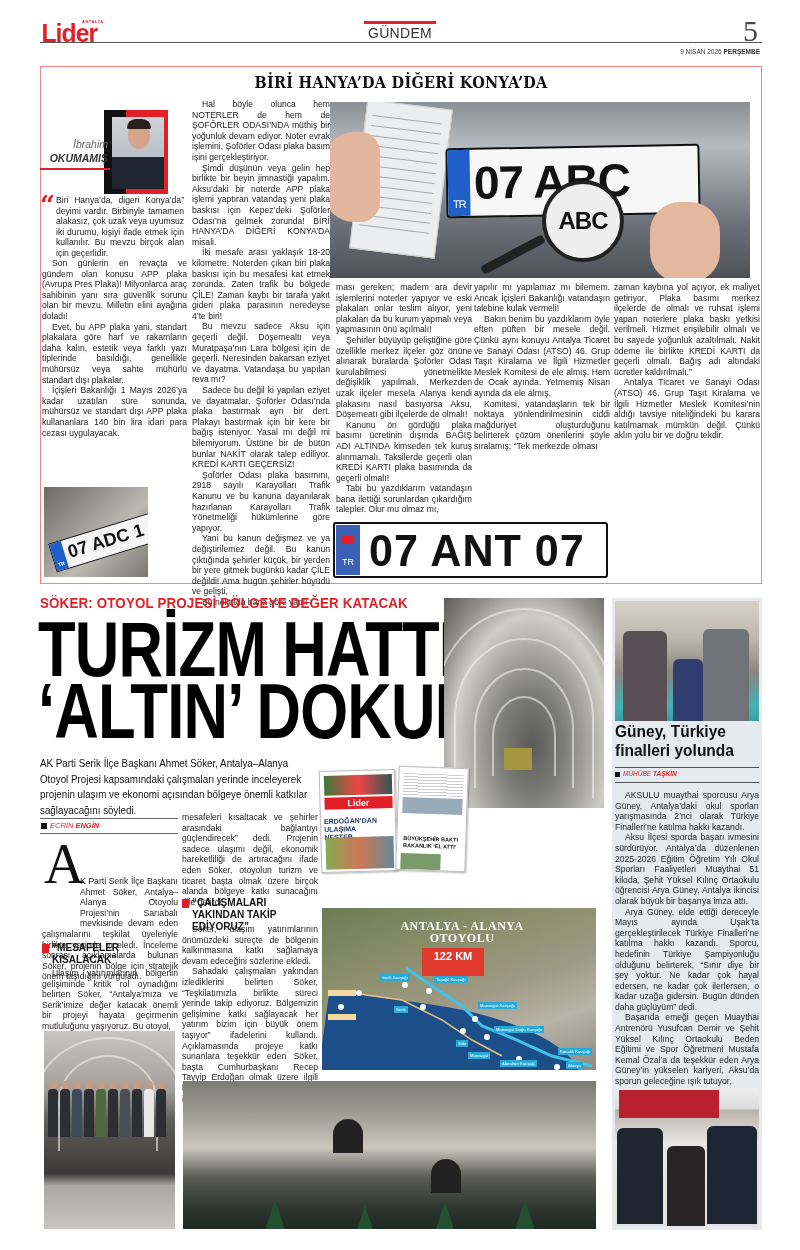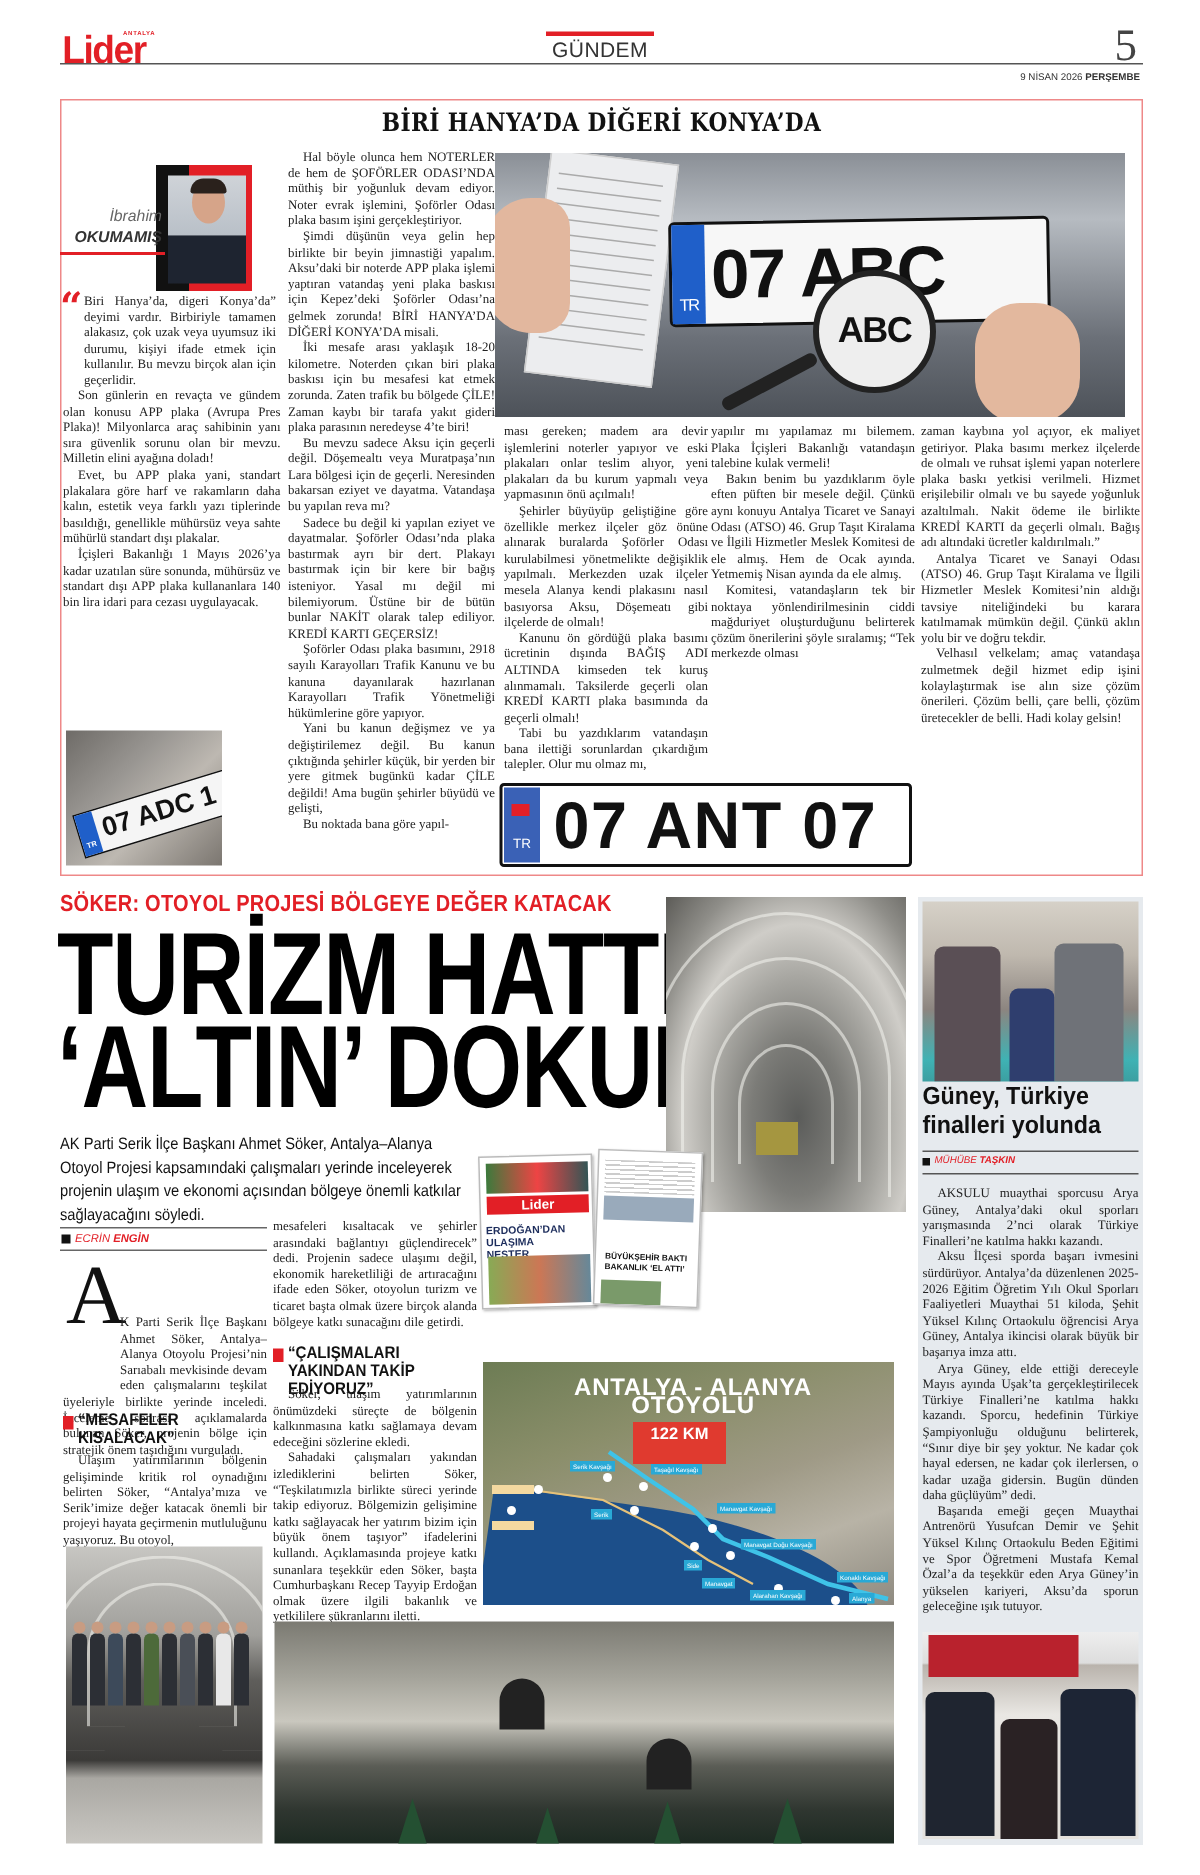--- a/index.html
+++ b/index.html
@@ -1,18 +1,18 @@
 <!DOCTYPE html>
 <html><head>
 <meta charset="utf-8">
 <style>
   * { box-sizing: border-box; margin: 0; padding: 0; }
   body { width: 800px; height: 1250px; background: #fff; position: relative; overflow: hidden; font-family: "DejaVu Serif", serif; color: #1a1a1a; }
   .abs { position: absolute; }
-  .serif-text { font-family: Liberation Serif, serif; font-size: 8.6px; line-height: 10.6px; color: #222; text-align: justify; hyphens: auto; }
+  .serif-text { font-family: Liberation Sans, sans-serif; font-size: 8.6px; line-height: 10.6px; color: #222; text-align: justify; hyphens: auto; }
   .serif-text p { text-indent: 10px; }
 
   
   .logo { left: 40px; top: 18px; font-family: "Liberation Sans", sans-serif; font-weight: 900; font-size: 26px; color: #e21f26; letter-spacing: -1px; transform: scaleX(0.95); }
   .logo-sub { left: 82px; top: 19px; font-family: "Liberation Sans", sans-serif; font-size: 4px; color: #e21f26; font-weight: bold; letter-spacing: 0.5px; }
   .section-bar { left: 364px; top: 21px; width: 72px; height: 3px; background: #e21f26; }
   .section-title { left: 360px; top: 25px; width: 80px; text-align: center; font-family: "Liberation Sans", sans-serif; font-size: 14px; color: #333; letter-spacing: 0.3px; }
   .page-num { right: 42px; top: 14px; font-family: "Liberation Serif", serif; font-size: 30px; color: #444; font-weight: 300; }
   .mast-rule { left: 40px; top: 42px; width: 722px; height: 1px; background: #555; }
   .date { right: 40px; top: 48px; font-family: "Liberation Sans", sans-serif; font-size: 6.5px; color: #333; }
@@ -76,21 +76,21 @@
   .drop-cap { left: 44px; top: 836px; font-family: "Liberation Serif", serif; font-size: 56px; line-height: 56px; color: #111; }
   .subhead { font-family: "Liberation Sans", sans-serif; font-weight: 900; font-size: 11.2px; line-height: 12px; color: #111; transform: scaleX(0.9); transform-origin: left; }
   .subhead-sq { width: 7px; height: 9px; background: #e21f26; }
 
   .crowd-photo { left: 44px; top: 1031px; width: 131px; height: 198px; background: linear-gradient(180deg, #c7c6c2 0%, #a09f9b 30%, #5f5e5b 45%, #3b3a38 72%, #a9a7a2 78%, #c8c6c1 100%); overflow: hidden; }
   .person { position: absolute; bottom: 92px; width: 10px; height: 48px; background: #2c2f35; border-radius: 4px 4px 0 0; }
   .person::before { content: ""; position: absolute; left: 1px; top: -8px; width: 8px; height: 8px; border-radius: 50%; background: #c89c82; }
 
   .map { left: 322px; top: 908px; width: 274px; height: 162px; background: linear-gradient(160deg, #6d7c54 0%, #8a8e6a 30%, #9f9a86 55%, #b8b3a6 75%, #8e8a80 100%); overflow: hidden; }
   .sea { position: absolute; left: 0; top: 100px; width: 260px; height: 90px; background: #1c4f8a; border-radius: 0 60% 0 0; transform: rotate(8deg); }
-  .map-title { position: absolute; left: 60px; top: 12px; width: 160px; text-align: center; font-family: Liberation Sans, sans-serif; font-weight: 900; font-size: 16px; line-height: 12px; color: #fff; letter-spacing: 0.5px; }
+  .map-title { position: absolute; left: 60px; top: 12px; width: 160px; text-align: center; font-family: Liberation Serif, serif; font-weight: 900; font-size: 12px; line-height: 12px; color: #fff; letter-spacing: 0.5px; }
   .map-km { position: absolute; left: 100px; top: 40px; width: 62px; height: 28px; background: #e03a2f; color: #fff; font-family: "Liberation Sans", sans-serif; font-weight: 900; font-size: 11px; text-align: center; line-height: 16px; }
   .map-label { position: absolute; background: #29a9d6; color: #fff; font-family: "Liberation Sans", sans-serif; font-size: 4.2px; line-height: 5px; padding: 1px 2px; text-align: center; }
   .map-dot { position: absolute; width: 6px; height: 6px; border-radius: 50%; background: #fff; }
   .map-tag { position: absolute; background: #f4d9a0; width: 28px; height: 6px; }
 
   .aerial { left: 183px; top: 1081px; width: 413px; height: 148px; background: linear-gradient(180deg, #7b7a72 0%, #a4a39a 25%, #c9c7be 45%, #5b5d56 65%, #2f3630 85%, #1d2a22 100%); overflow: hidden; }
   .tunnel-mouth { position: absolute; width: 30px; height: 34px; background: #222; border-radius: 15px 15px 0 0; }
   .tree { position: absolute; width: 0; height: 0; border-left: 12px solid transparent; border-right: 12px solid transparent; border-bottom: 38px solid #245032; }
 
   
@@ -184,35 +184,34 @@
   <div class="hand-right"></div>
 </div>
 
 <div class="abs serif-text" style="left:336px; top:282px; width:136px;">
   <p style="text-indent:0;">ması gereken; madem ara devir işlemlerini noterler yapıyor ve eski plakaları onlar teslim alıyor, yeni plakaları da bu kurum yapmalı veya yapmasının önü açılmalı!</p>
   <p>Şehirler büyüyüp geliştiğine göre özellikle merkez ilçeler göz önüne alınarak buralarda Şoförler Odası kurulabilmesi yönetmelikte değişiklik yapılmalı. Merkezden uzak ilçeler mesela Alanya kendi plakasını nasıl basıyorsa Aksu, Döşemeatı gibi ilçelerde de olmalı!</p>
   <p>Kanunu ön gördüğü plaka basımı ücretinin dışında BAĞIŞ ADI ALTINDA kimseden tek kuruş alınmamalı. Taksilerde geçerli olan KREDİ KARTI plaka basımında da geçerli olmalı!</p>
   <p>Tabi bu yazdıklarım vatandaşın bana ilettiği sorunlardan çıkardığım talepler. Olur mu olmaz mı,</p>
 </div>
 <div class="abs serif-text" style="left:474px; top:282px; width:136px;">
-  <p style="text-indent:0;">yapılır mı yapılamaz mı bilemem. Plaka İçişleri Bakanlığı vatandaşın talebine kulak vermeli!</p>
+  <p style="text-indent:0;">yapılır mı yapılamaz mı bilemem. Ancak İçişleri Bakanlığı vatandaşın talebine kulak vermeli!</p>
   <p>Bakın benim bu yazdıklarım öyle eften püften bir mesele değil. Çünkü aynı konuyu Antalya Ticaret ve Sanayi Odası (ATSO) 46. Grup Taşıt Kiralama ve İlgili Hizmetler Meslek Komitesi de ele almış. Hem de Ocak ayında. Yetmemiş Nisan ayında da ele almış.</p>
   <p>Komitesi, vatandaşların tek bir noktaya yönlendirilmesinin ciddi mağduriyet oluşturduğunu belirterek çözüm önerilerini şöyle sıralamış; “Tek merkezde olması</p>
 </div>
 
 <div class="abs ant-plate">
   <div class="eu">TR</div>
   <div class="flag"></div>
   <div class="txt">07 ANT 07</div>
 </div>
 
 <div class="abs serif-text" style="left:614px; top:282px; width:146px;">
   <p style="text-indent:0;">zaman kaybına yol açıyor, ek maliyet getiriyor. Plaka basımı merkez ilçelerde de olmalı ve ruhsat işlemi yapan noterlere plaka baskı yetkisi verilmeli. Hizmet erişilebilir olmalı ve bu sayede yoğunluk azaltılmalı. Nakit ödeme ile birlikte KREDİ KARTI da geçerli olmalı. Bağış adı altındaki ücretler kaldırılmalı.”</p>
   <p>Antalya Ticaret ve Sanayi Odası (ATSO) 46. Grup Taşıt Kiralama ve İlgili Hizmetler Meslek Komitesi’nin aldığı tavsiye niteliğindeki bu karara katılmamak mümkün değil. Çünkü aklın yolu bir ve doğru tekdir.</p>
-  <p>Velhasıl velkelam; amaç vatandaşa zulmetmek değil hizmet edip işini kolaylaştırmak ise alın size çözüm önerileri. Çözüm belli, çare belli, çözüm üretecekler de belli. Hadi kolay gelsin!</p>
 </div>
 
 <div class="abs kicker">SÖKER: OTOYOL PROJESİ BÖLGEYE DEĞER KATACAK</div>
 <div class="abs headline1">TURİZM HATTINA</div>
 <div class="abs headline2">‘ALTIN’ DOKUNUŞ</div>
 <div class="abs deck">AK Parti Serik İlçe Başkanı Ahmet Söker, Antalya–Alanya Otoyol Projesi kapsamındaki çalışmaları yerinde inceleyerek projenin ulaşım ve ekonomi açısından bölgeye önemli katkılar sağlayacağını söyledi.</div>
 
 <div class="abs tunnel-photo">
   <div class="tunnel-arc" style="left:-10px; top:10px; width:180px; height:200px;"></div>
   <div class="tunnel-arc" style="left:10px; top:40px; width:140px; height:160px;"></div>

